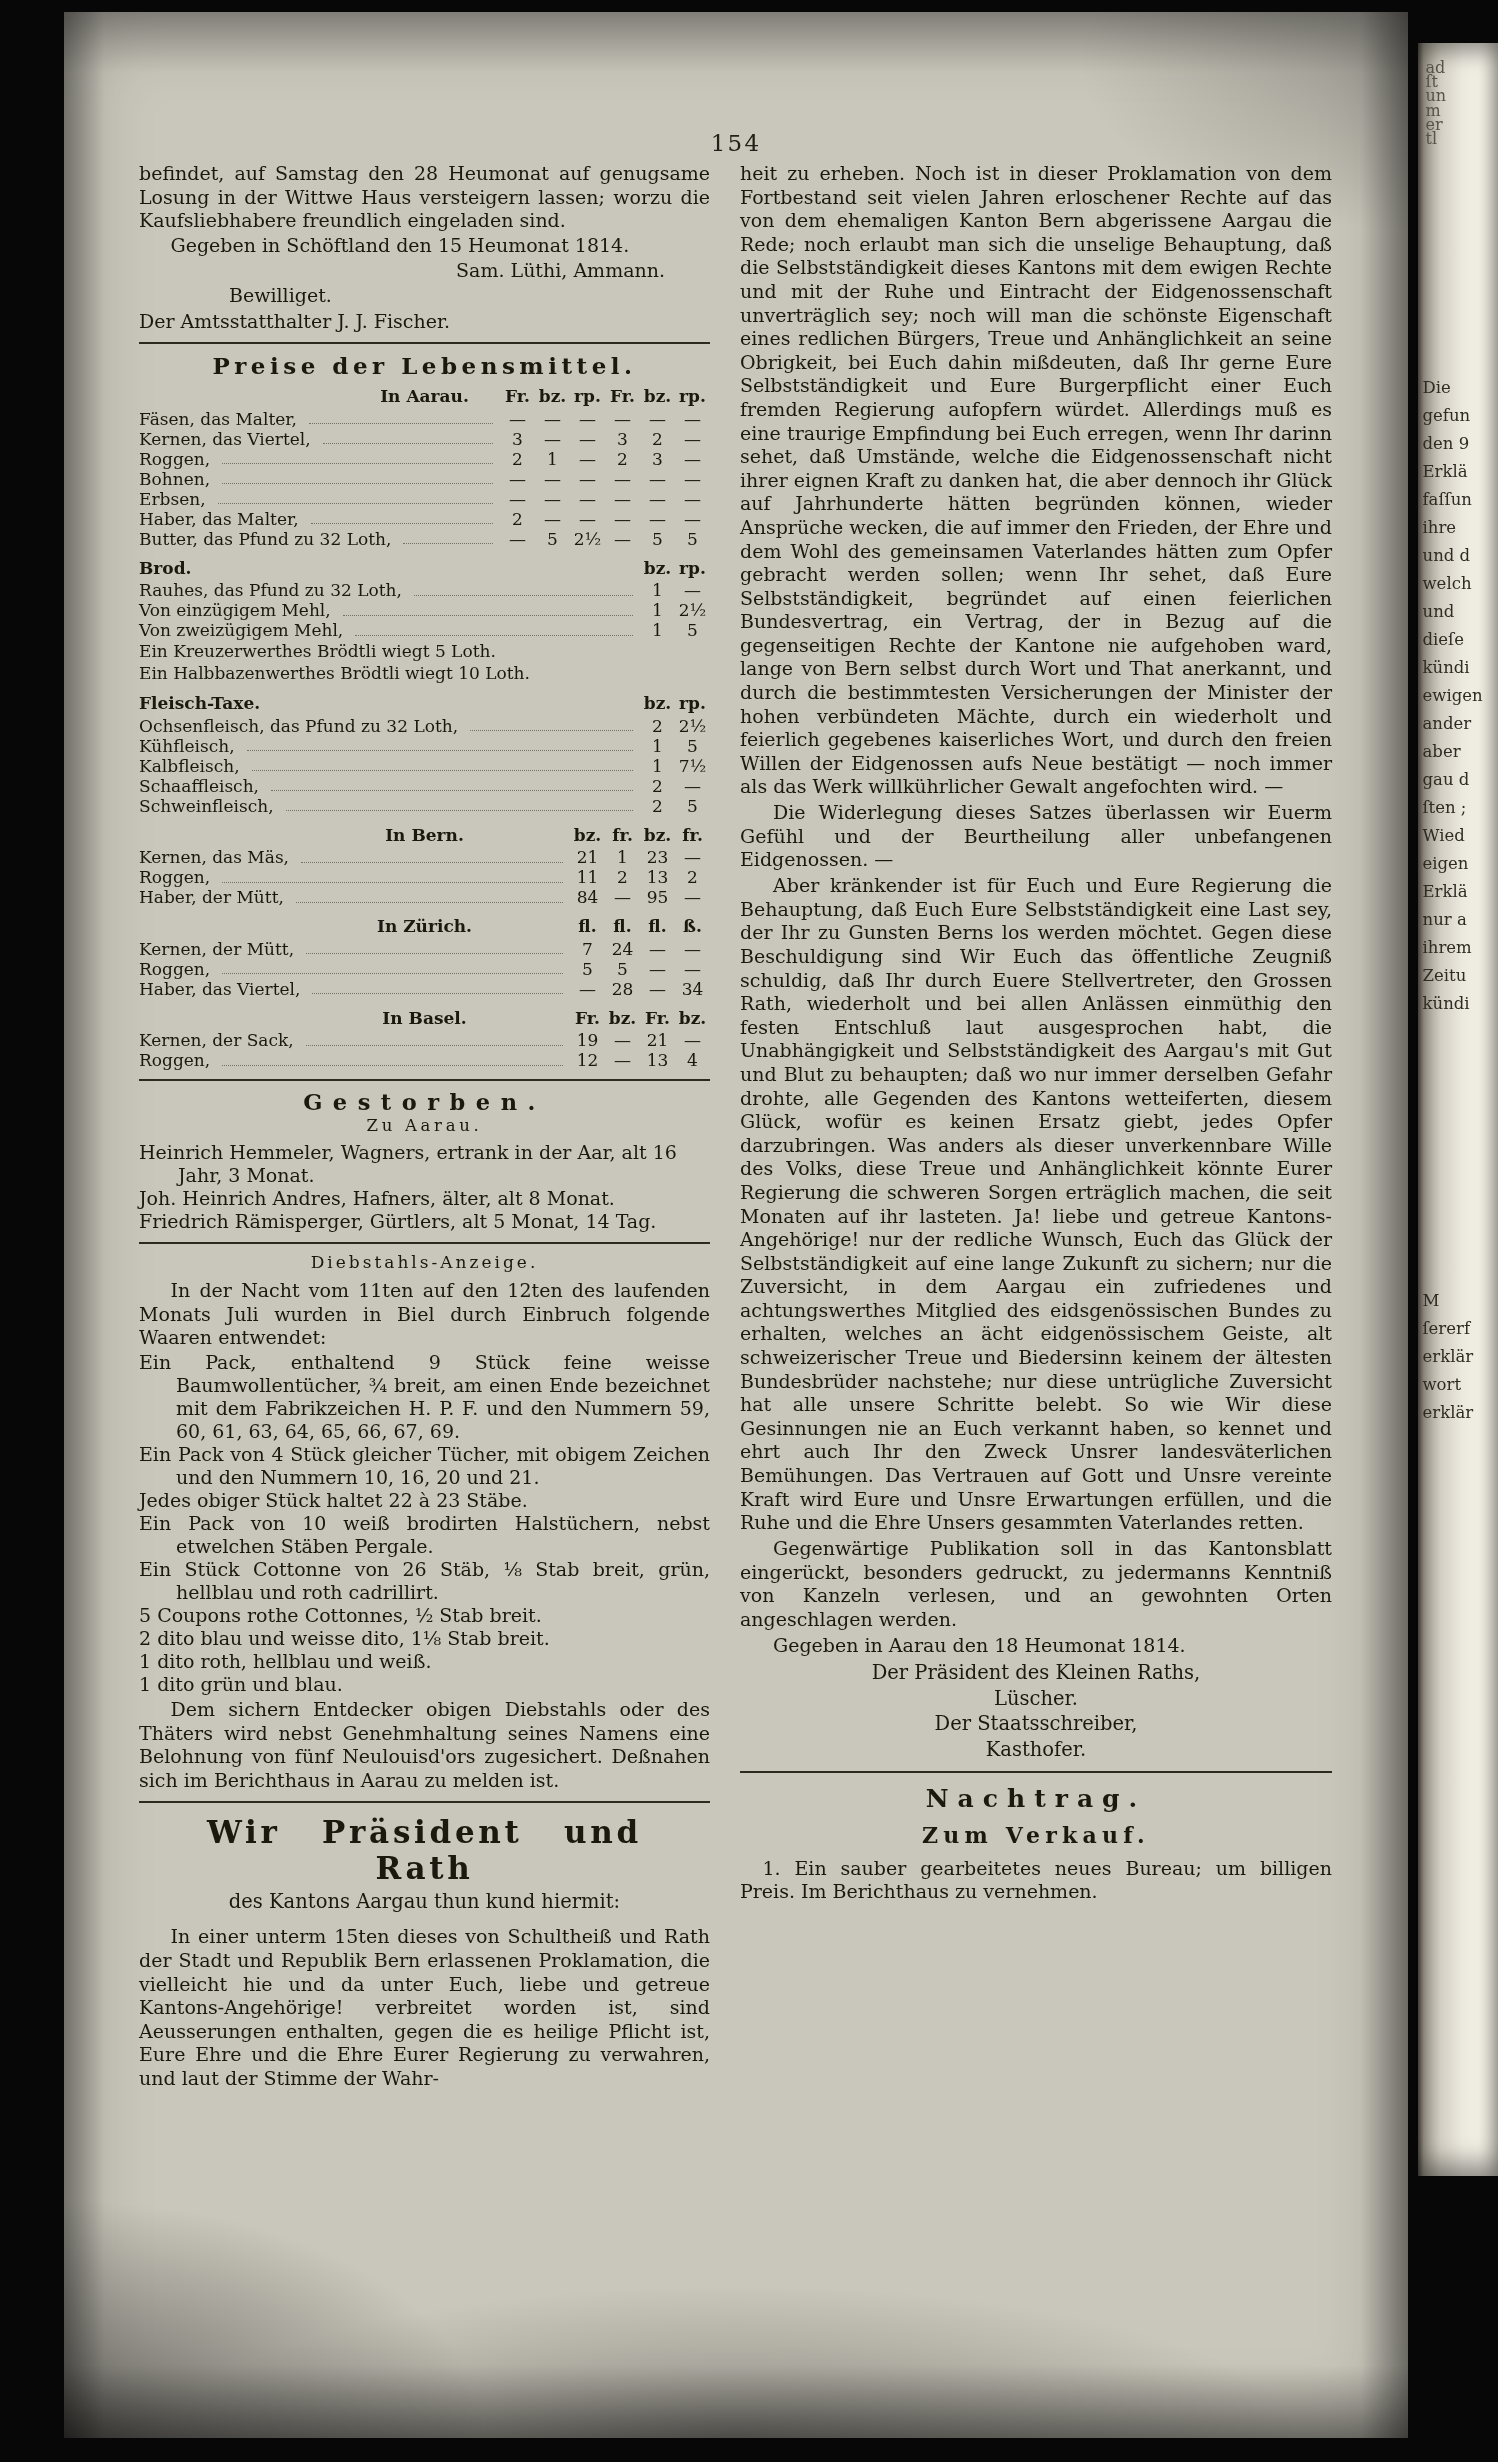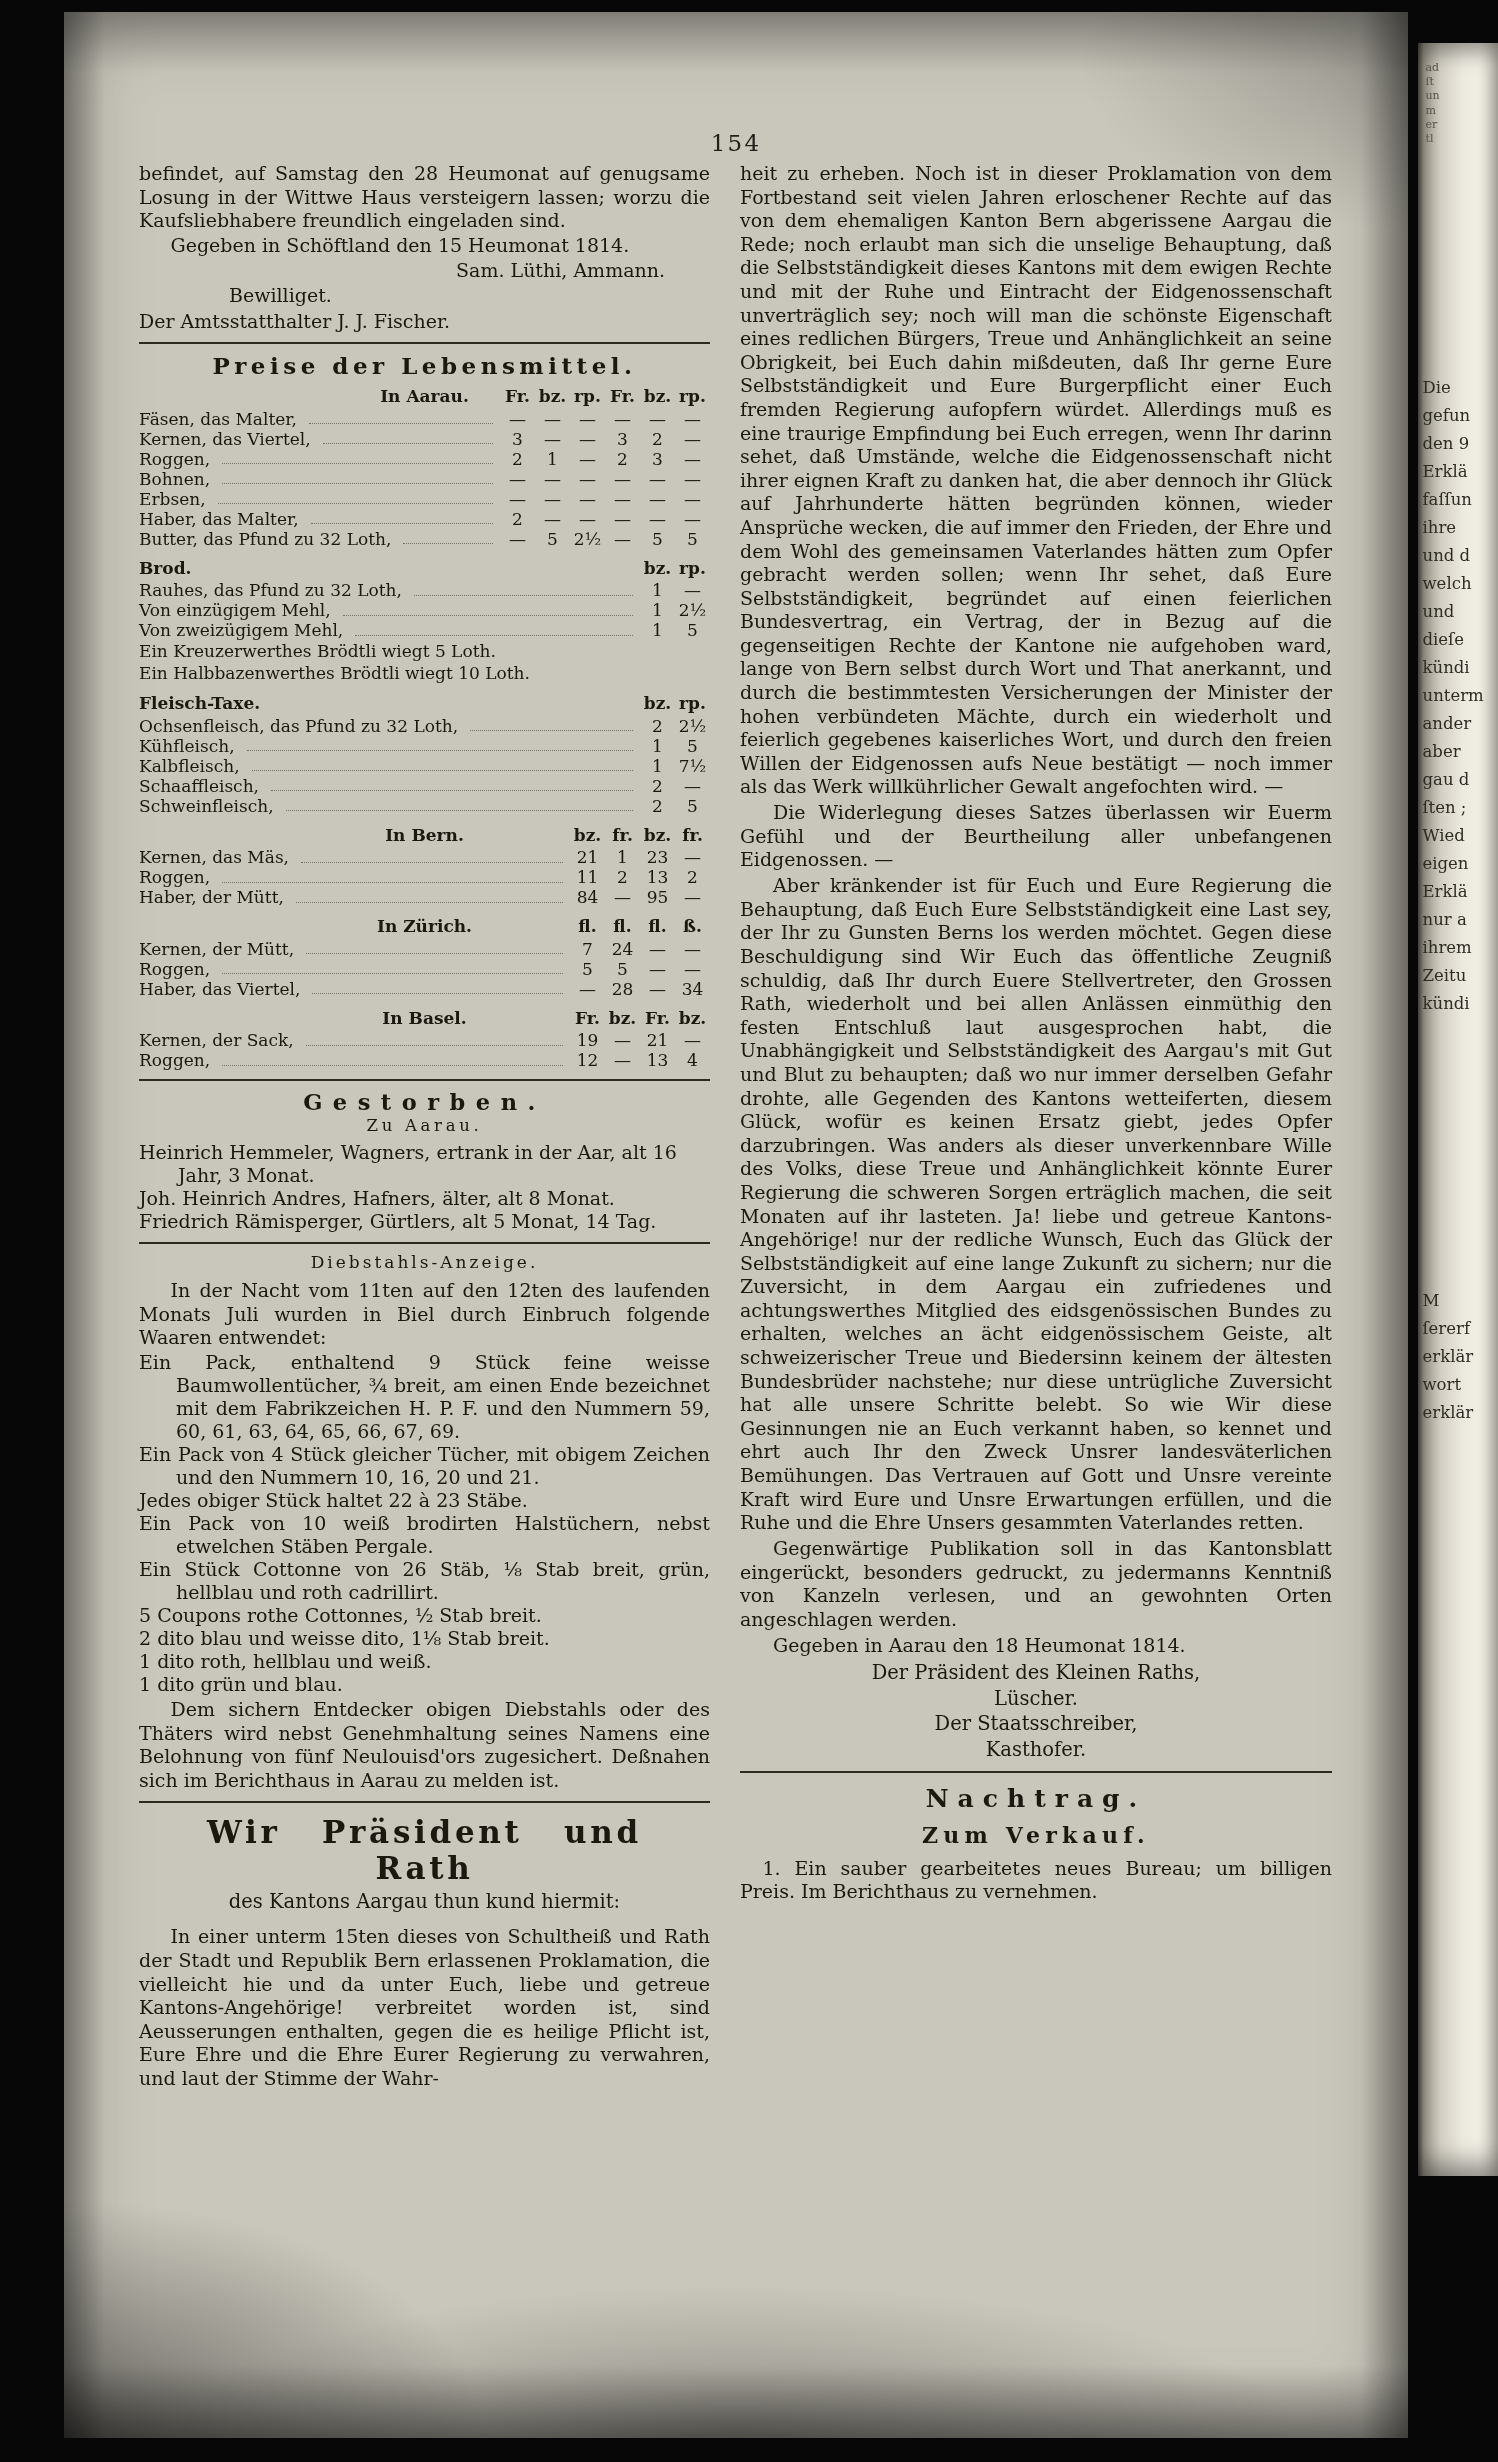--- a/index.html
+++ b/index.html
@@ -114,21 +114,21 @@
   .sig-block { text-align: center; font-size: 19.5px; line-height: 25.5px; margin: 3px 0 6px 0; }
   .sale { text-indent: 22.5px; }
 
   .sliver {
     position: absolute; left: 1418px; top: 43px; width: 81px; height: 2133px;
     background: linear-gradient(90deg, #5f5a50 0%, #aaa599 7%, #d3cfc3 28%,
       #ece9df 55%, #f1eee4 75%, #e2ded2 100%);
     box-shadow: inset 0 10.5px 19.5px rgba(0,0,0,.35), inset 0 -15px 22.5px rgba(0,0,0,.35);
     overflow: hidden;
   }
-  .sliver-top { position: absolute; top: 18px; left: 7.5px; font-size: 11px; line-height: 14.2px; color: #57534a; }
+  .sliver-top { position: absolute; top: 18px; left: 7.5px; font-size: 16px; line-height: 14.2px; color: #57534a; }
   .sliver-main { position: absolute; top: 331px; left: 0; }
   .sliver-low  { position: absolute; top: 1244px; left: 0; }
   .sliver-frag { font-size: 16.5px; line-height: 28px; color: #2e2b24; padding-left: 4.5px; white-space: nowrap; }
 </style>
 </head>
 <body>
 
 <div class="paper">
   <div class="pagenum">154</div>
 
@@ -460,21 +460,21 @@
       <div class="sliver-frag">gefun</div>
       <div class="sliver-frag">den 9</div>
       <div class="sliver-frag">Erklä</div>
       <div class="sliver-frag">faſſun</div>
       <div class="sliver-frag">ihre</div>
       <div class="sliver-frag">und d</div>
       <div class="sliver-frag">welch</div>
       <div class="sliver-frag">und</div>
       <div class="sliver-frag">dieſe</div>
       <div class="sliver-frag">kündi</div>
-      <div class="sliver-frag">unterm</div>
+      <div class="sliver-frag">ewigen</div>
       <div class="sliver-frag">ander</div>
       <div class="sliver-frag">aber</div>
       <div class="sliver-frag">gau d</div>
       <div class="sliver-frag">ſten ;</div>
       <div class="sliver-frag">Wied</div>
       <div class="sliver-frag">eigen</div>
       <div class="sliver-frag">Erklä</div>
       <div class="sliver-frag">nur a</div>
       <div class="sliver-frag">ihrem</div>
       <div class="sliver-frag">Zeitu</div>

